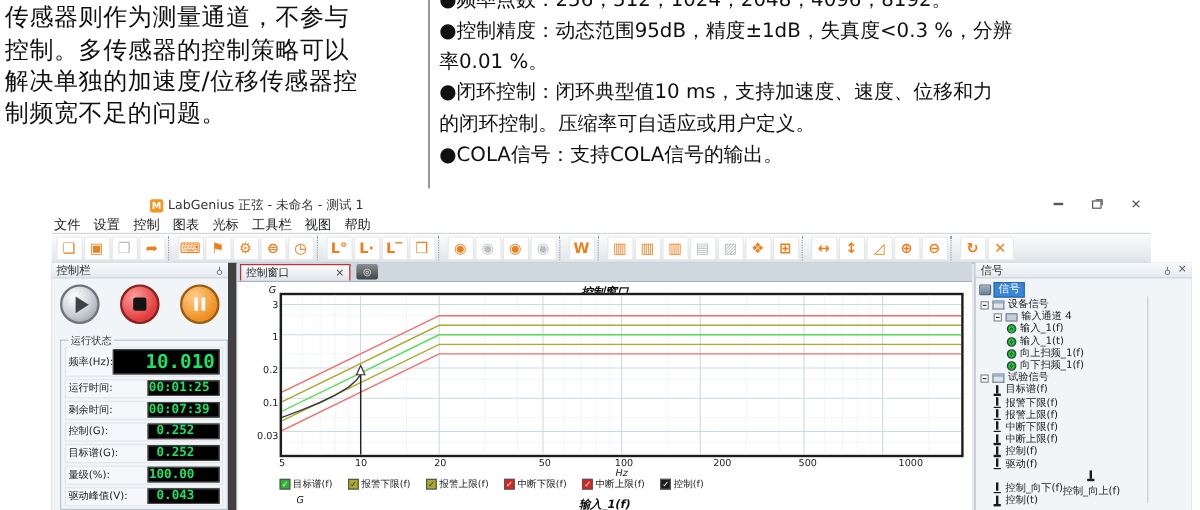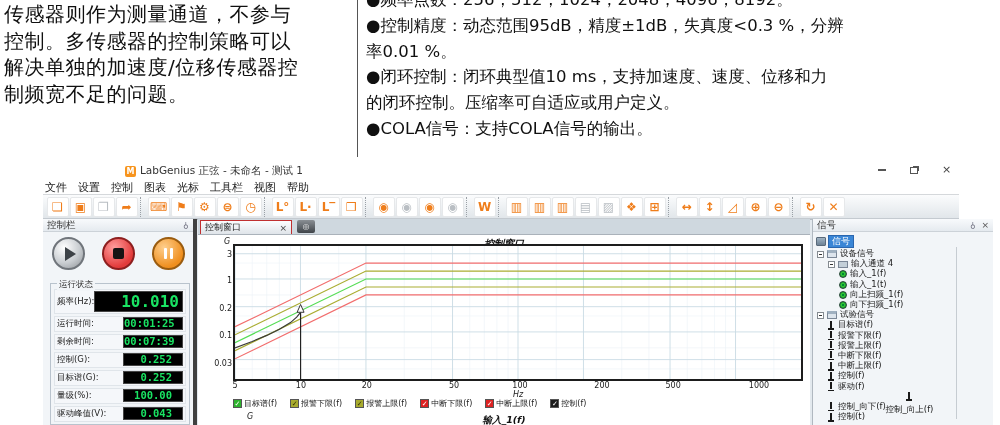--- a/index.html
+++ b/index.html
@@ -27,40 +27,40 @@
   #toolbar { position:absolute; left:43px; top:194px; width:916px; height:25px; background:linear-gradient(#fbfcfd,#e1e6ea); border-top:1px solid #d5d8db; border-bottom:1px solid #c4cad0; display:flex; align-items:center; padding-left:3px; }
   .tb-btn { width:22px; height:20px; background:#fff; border:1px solid #e6e8ea; border-radius:2px; margin:0 0.5px; display:flex; align-items:center; justify-content:center; }
   .tb-glyph { font-size:12px; color:#ef7d1a; font-weight:bold; line-height:1; }
   .tb-glyph.gray { color:#b9bec3; }
   .tb-sep { width:4px; height:20px; border-left:1px dotted #9aa0a6; margin:0 3px 0 2px; }
 
   
   #main-bg { position:absolute; left:43px; top:219px; width:950px; height:206px; background:#e3e9ee; border:1px solid #b5bcc4; border-bottom:none; }
 
   
-  #control-panel { position:absolute; left:43px; top:219px; width:154px; height:206px; background:#f2f5f8; border-right:4px solid #404040; }
+  #control-panel { position:absolute; left:43px; top:219px; width:154px; height:206px; background:#f2f5f8; border-right:7px solid #404040; }
   .dock-header { height:13px; background:linear-gradient(#f8fafc,#e5eaef); border-bottom:1px solid #ccd2d8; font-size:9.5px; color:#333; padding:0 4px; display:flex; align-items:center; justify-content:space-between; }
   .pin-glyph { font-size:8px; color:#667; transform:rotate(180deg); }
   #transport { position:absolute; left:0; top:18px; width:100%; display:flex; justify-content:center; gap:17px; }
   .round-btn { width:33px; height:33px; border-radius:50%; display:flex; align-items:center; justify-content:center; }
   #play-button { background:radial-gradient(circle at 35% 30%, #ffffff, #c9cdd1 55%, #8d9196); border:2px solid #70757b; }
   #play-tri { width:0; height:0; border-left:11px solid #3d4247; border-top:7px solid transparent; border-bottom:7px solid transparent; margin-left:4px; }
   #stop-button { background:radial-gradient(circle at 35% 30%, #ff9d9d, #e23b3b 70%); border:2px solid #8d1f1f; }
   #stop-sq { width:11px; height:11px; background:#141414; border-radius:2px; }
   #pause-button { background:radial-gradient(circle at 35% 30%, #ffcf8d, #ef8f1f 70%); border:2px solid #9a5c10; }
   #pause-bars { display:flex; gap:3px; }
   .pause-bar { width:3px; height:11px; background:#fff; border-radius:1px; }
   #status-group { position:absolute; left:7px; top:64px; width:140px; height:142px; border:1px solid #b9c3cd; }
   #status-group-title { position:absolute; left:6px; top:-5px; background:#f2f5f8; font-size:8.5px; color:#333; padding:0 2px; }
   .stat-row { display:flex; align-items:center; justify-content:space-between; border:1px solid #e0e5ea; background:#f5f7fa; margin:1.5px 3px 0 3px; padding:0 2px; height:16.5px; }
   .stat-label { font-size:8.5px; color:#222; white-space:nowrap; }
   .led { background:#000; color:#19e463; font-family:"DejaVu Sans Mono", monospace; text-align:right; border:1px solid #444; }
   #freq-row { height:25px; margin-top:5px; }
   #freq-value { width:92px; height:21px; font-size:16px; font-weight:bold; line-height:19px; padding-right:3px; }
-  .stat-value { width:60px; height:13px; font-size:10.5px; font-weight:bold; line-height:11px; padding-right:10px; }
+  .stat-value { width:60px; height:13px; font-size:10.5px; font-weight:bold; line-height:11px; padding-right:20px; }
 
   
   #center-area { position:absolute; left:198px; top:219px; width:612px; height:206px; background:#d7dfe6; }
   #tabbar { height:15px; display:flex; align-items:flex-end; padding-left:2px; background:#cfd8df; }
   #chart-tab { width:92px; height:14px; background:linear-gradient(#fcfdfe,#dfe4e9); border:1px solid #c03030; border-bottom:none; display:flex; align-items:center; justify-content:space-between; font-size:9px; color:#222; padding:0 4px; }
   #tab-close { font-size:9px; color:#444; line-height:8px; }
   #screenshot-button { width:18px; height:13px; margin-left:5px; margin-bottom:1px; background:linear-gradient(#8a8f94,#3f4449); border-radius:2px; color:#e8e8e8; font-size:8px; display:flex; align-items:center; justify-content:center; }
   #chart-region { position:absolute; left:0; top:15px; width:612px; height:191px; background:#fff; border-top:1px solid #aab2ba; }
   #chart-title { position:absolute; top:2px; width:100%; text-align:center; font-size:10px; font-weight:bold; font-style:italic; color:#111; }
   #plot { position:absolute; left:35px; top:9px; width:570px; height:137px; border:2px solid #1d1d1d; background:#fff; }

